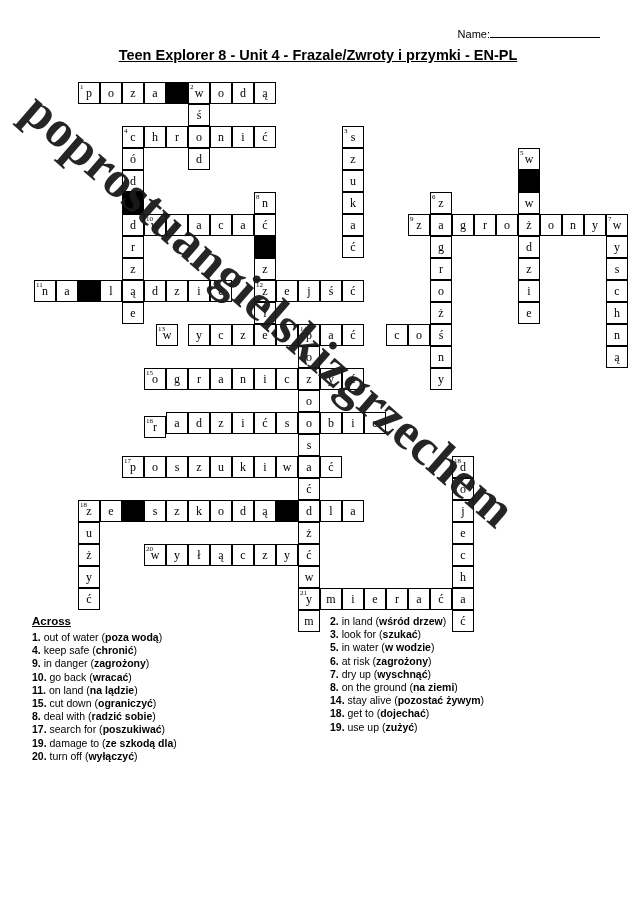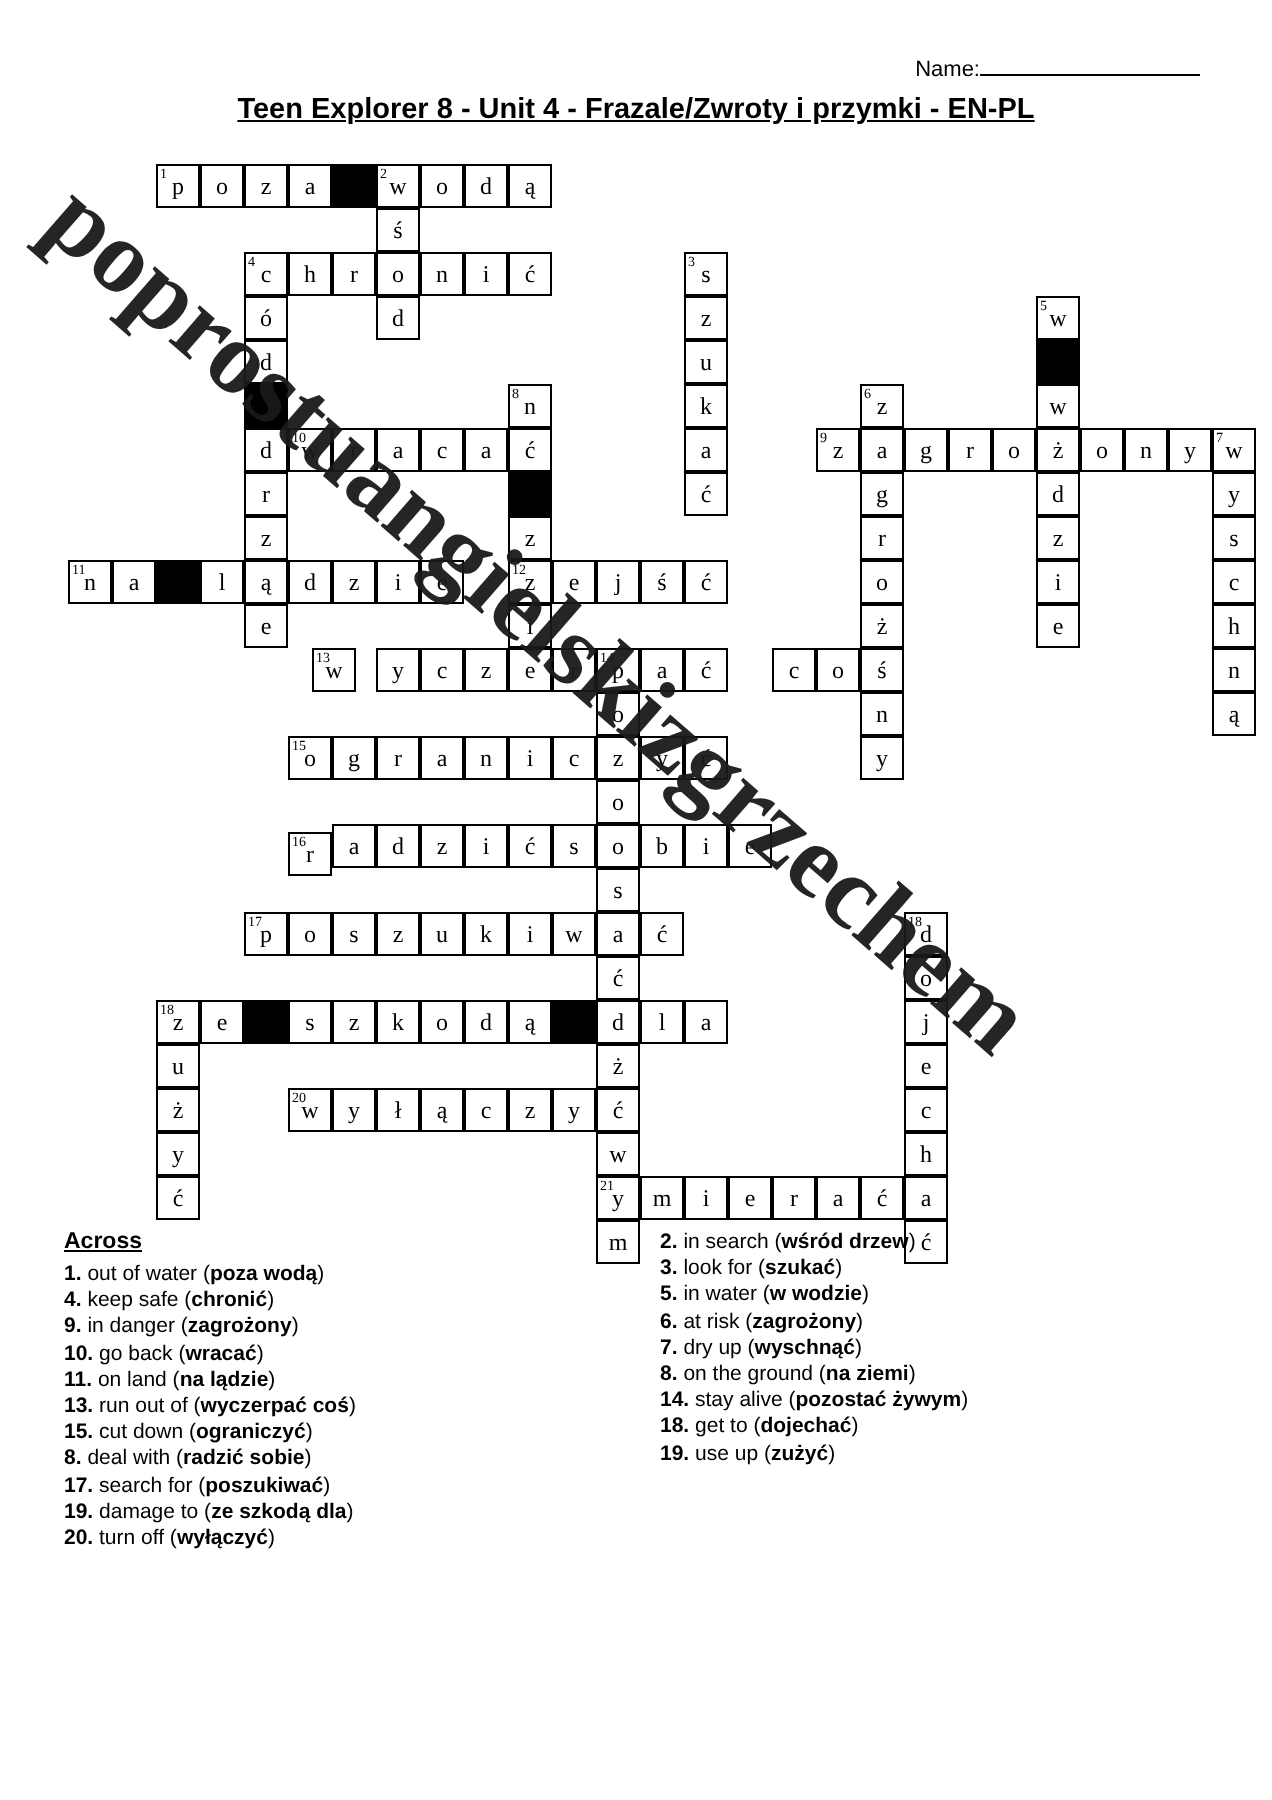--- a/index.html
+++ b/index.html
@@ -684,31 +684,30 @@
 
   <div class="clues">
     <div class="clue-col across">
       <div class="clue-head">Across</div>
       <div id="across-list">
           <div class="clue"><span class="cnum">1. </span><span>out of water (</span><span class="ans">poza wodą</span><span>)</span></div>
           <div class="clue"><span class="cnum">4. </span><span>keep safe (</span><span class="ans">chronić</span><span>)</span></div>
           <div class="clue"><span class="cnum">9. </span><span>in danger (</span><span class="ans">zagrożony</span><span>)</span></div>
           <div class="clue"><span class="cnum">10. </span><span>go back (</span><span class="ans">wracać</span><span>)</span></div>
           <div class="clue"><span class="cnum">11. </span><span>on land (</span><span class="ans">na lądzie</span><span>)</span></div>
-          <div class="clue"><span class="cnum">13. </span><span>run out of (</span><span class="ans">wyczerpać coś</span><span>)</span></div>
           <div class="clue"><span class="cnum">15. </span><span>cut down (</span><span class="ans">ograniczyć</span><span>)</span></div>
           <div class="clue"><span class="cnum">8. </span><span>deal with (</span><span class="ans">radzić sobie</span><span>)</span></div>
           <div class="clue"><span class="cnum">17. </span><span>search for (</span><span class="ans">poszukiwać</span><span>)</span></div>
           <div class="clue"><span class="cnum">19. </span><span>damage to (</span><span class="ans">ze szkodą dla</span><span>)</span></div>
           <div class="clue"><span class="cnum">20. </span><span>turn off (</span><span class="ans">wyłączyć</span><span>)</span></div>
         </div>
     </div>
     <div class="clue-col down">
       <div id="down-list">
-          <div class="clue"><span class="cnum">2. </span><span>in search (</span><span class="ans">wśród drzew</span><span>)</span></div>
+          <div class="clue"><span class="cnum">2. </span><span>in land (</span><span class="ans">wśród drzew</span><span>)</span></div>
           <div class="clue"><span class="cnum">3. </span><span>look for (</span><span class="ans">szukać</span><span>)</span></div>
           <div class="clue"><span class="cnum">5. </span><span>in water (</span><span class="ans">w wodzie</span><span>)</span></div>
           <div class="clue"><span class="cnum">6. </span><span>at risk (</span><span class="ans">zagrożony</span><span>)</span></div>
           <div class="clue"><span class="cnum">7. </span><span>dry up (</span><span class="ans">wyschnąć</span><span>)</span></div>
           <div class="clue"><span class="cnum">8. </span><span>on the ground (</span><span class="ans">na ziemi</span><span>)</span></div>
           <div class="clue"><span class="cnum">14. </span><span>stay alive (</span><span class="ans">pozostać żywym</span><span>)</span></div>
           <div class="clue"><span class="cnum">18. </span><span>get to (</span><span class="ans">dojechać</span><span>)</span></div>
           <div class="clue"><span class="cnum">19. </span><span>use up (</span><span class="ans">zużyć</span><span>)</span></div>
         </div>
     </div>

